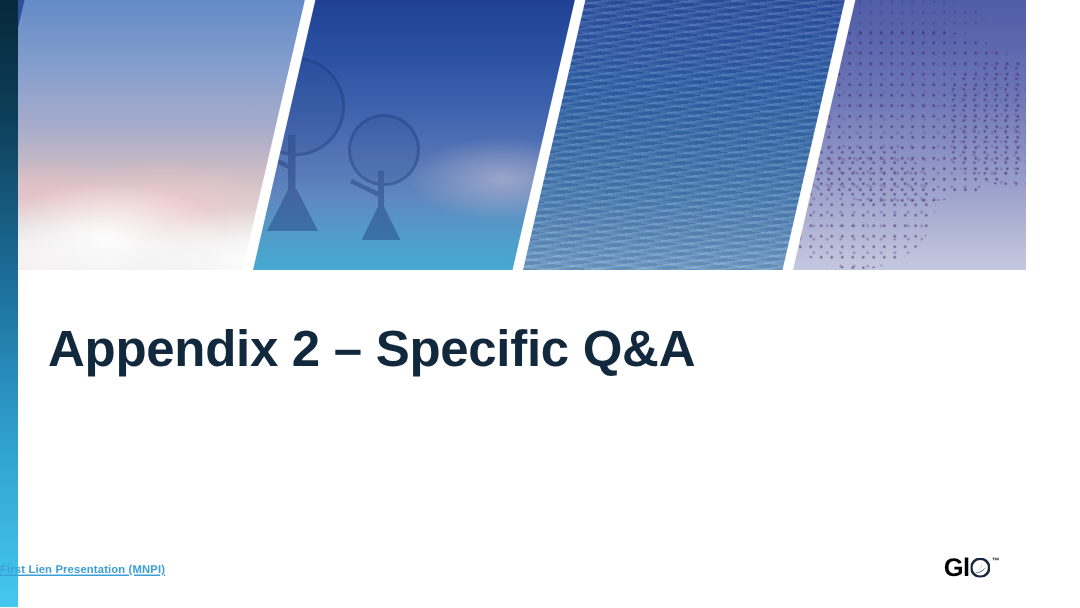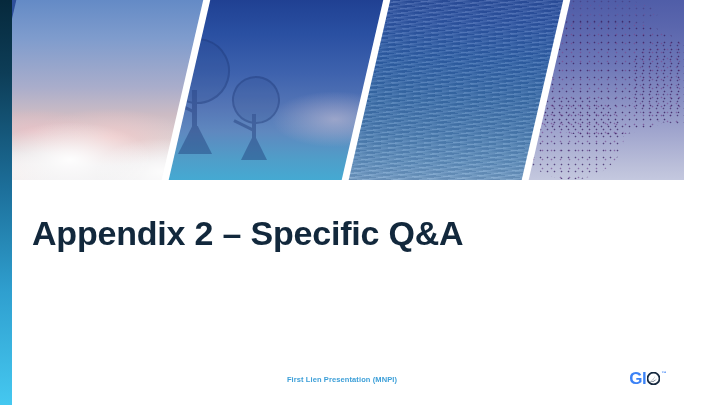--- a/index.html
+++ b/index.html
@@ -200,35 +200,35 @@
     white-space: nowrap;
     z-index: 50;
   }
 
   
   #footer-note {
     position: absolute;
     left: 0;
     right: 0;
     top: 375px;
-    text-align: center;
     font-size: 7.5px;
     font-weight: bold;
     color: #3c9fd8;
     letter-spacing: 0.1px;
     z-index: 50;
+    text-decoration: underline;
   }
 
   #logo {
     position: absolute;
     right: 18px;
     top: 370px;
     display: flex;
     align-items: baseline;
-    color: #3b82f6;
+    color: #000000;
     z-index: 50;
   }
   #logo .logo-text {
     font-size: 17px;
     font-weight: bold;
     letter-spacing: -0.4px;
     line-height: 1;
     display: flex;
     align-items: baseline;
   }

